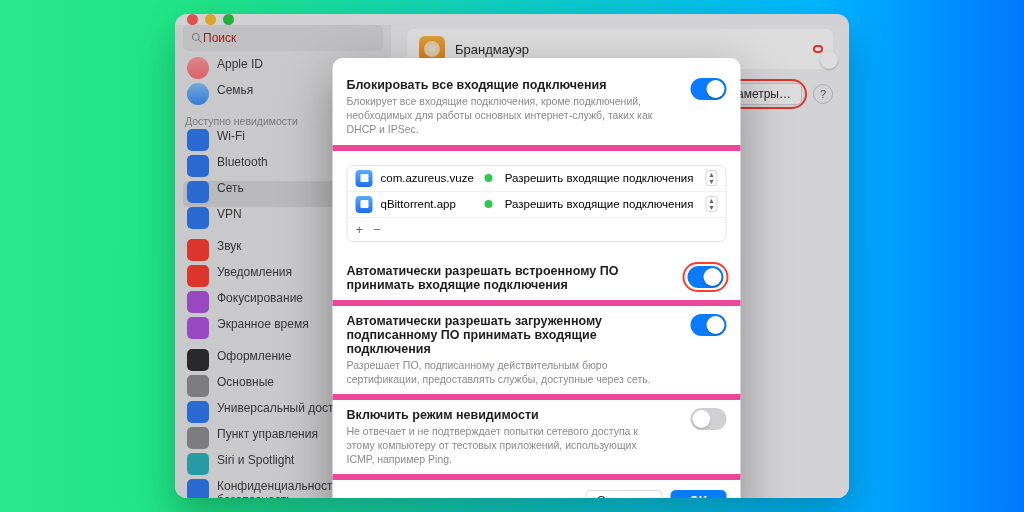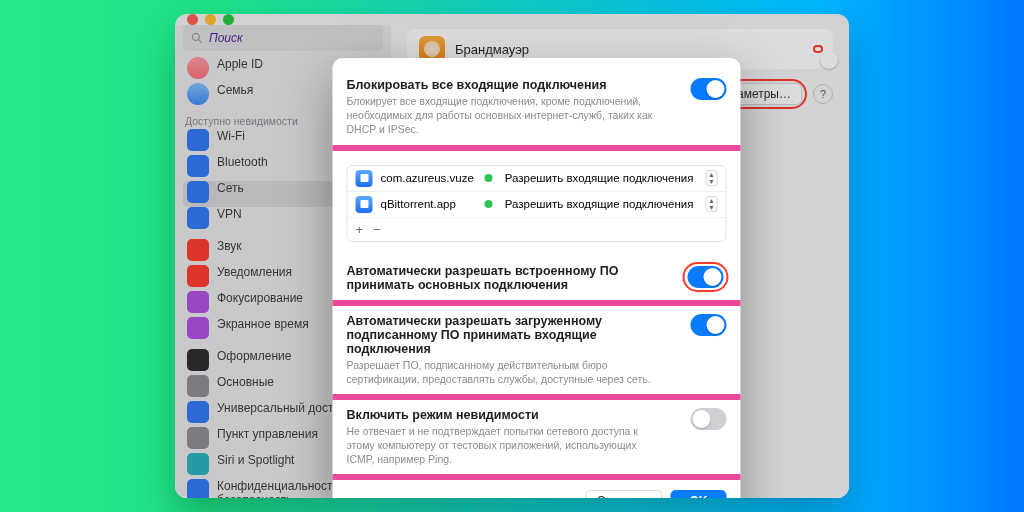--- a/index.html
+++ b/index.html
@@ -27,21 +27,21 @@
   .nav-btn svg{width:9px;height:13px;}
   .hdr-title { font-size:14px; font-weight:600; color:#3a3a3c; }
   .body { flex:1; display:flex; }
   .sidebar {
     width: 216px; background:#e9e9ec; padding:0 8px 10px 8px;
     display:flex; flex-direction:column; gap:0; overflow:hidden;
     font-size:12px; color:#3c3c3e;
   }
   .search {
     height:26px; border-radius:5px; background:#dedee2; display:flex; align-items:center;
-    padding:0 8px; gap:6px; color:#4c1d95; margin-bottom:6px;font-style:italic;
+    padding:0 8px; color:#b91c1c; margin-bottom:6px;
   }
   .search svg{width:12px;height:12px;}
   .row { display:flex; align-items:flex-start; gap:8px; height:26px; padding:0 4px; border-radius:5px;}
   .row .icon{width:22px;height:22px;border-radius:5px;display:flex;align-items:center;justify-content:center;flex-shrink:0;}
   .row.selected{background:#d6d6da;}
   .section-label{font-size:10.5px;color:#8a8a8e;margin:6px 2px 2px;}
   .row-sys .icon{font-size:13px;color:white;}
   .avatar{background:linear-gradient(#ff9aa3,#ff6f7b);border-radius:50%!important;}
   .fam{background:linear-gradient(#84c2ff,#3e8ef7);border-radius:50%!important;}
   .content {
@@ -268,21 +268,21 @@
       </div>
       <div class="add-remove">
         <span>+</span>
         <span>−</span>
       </div>
     </div>
 
     <div class="sec">
       <div class="sec-head">
         <div>
-          <div class="sec-title">Автоматически разрешать встроенному ПО принимать основных подключения</div>
+          <div class="sec-title">Автоматически разрешать встроенному ПО принимать входящие подключения</div>
         </div>
         <span class="sw-wrap circled">
           <span class="switch on"></span>
         </span>
       </div>
     </div>
 
     <div class="sec">
       <div class="sec-head">
         <div>

